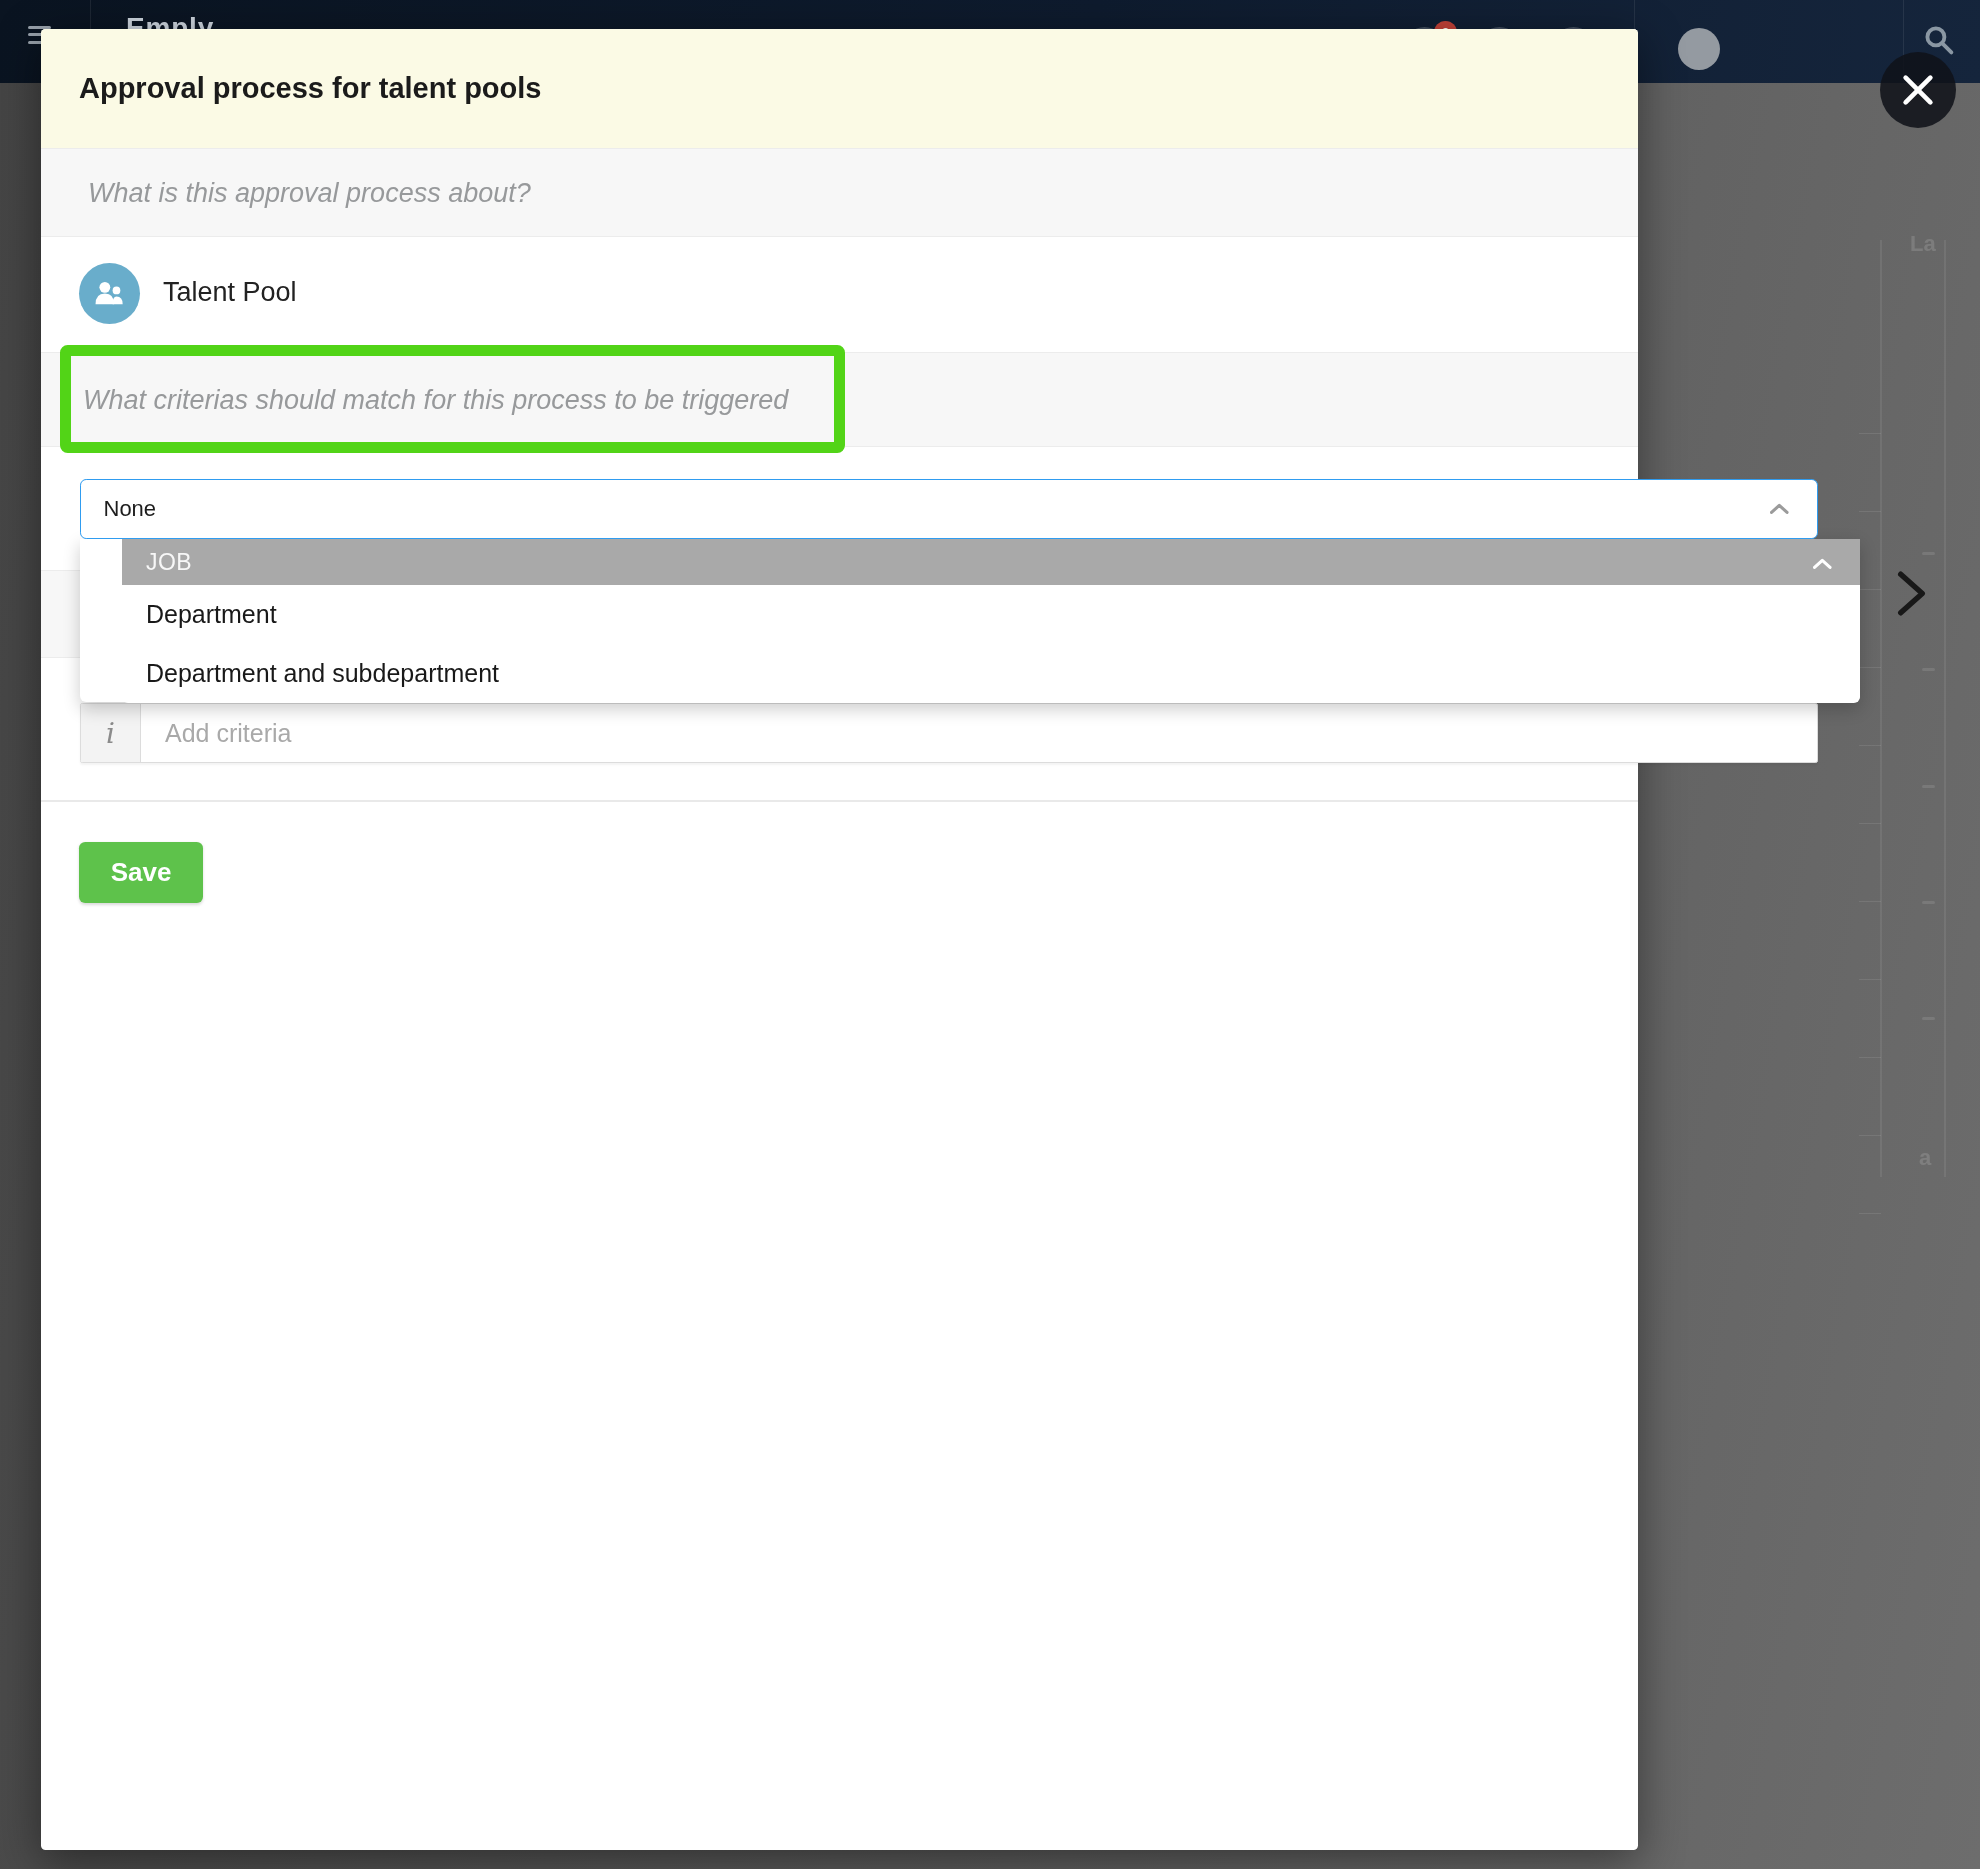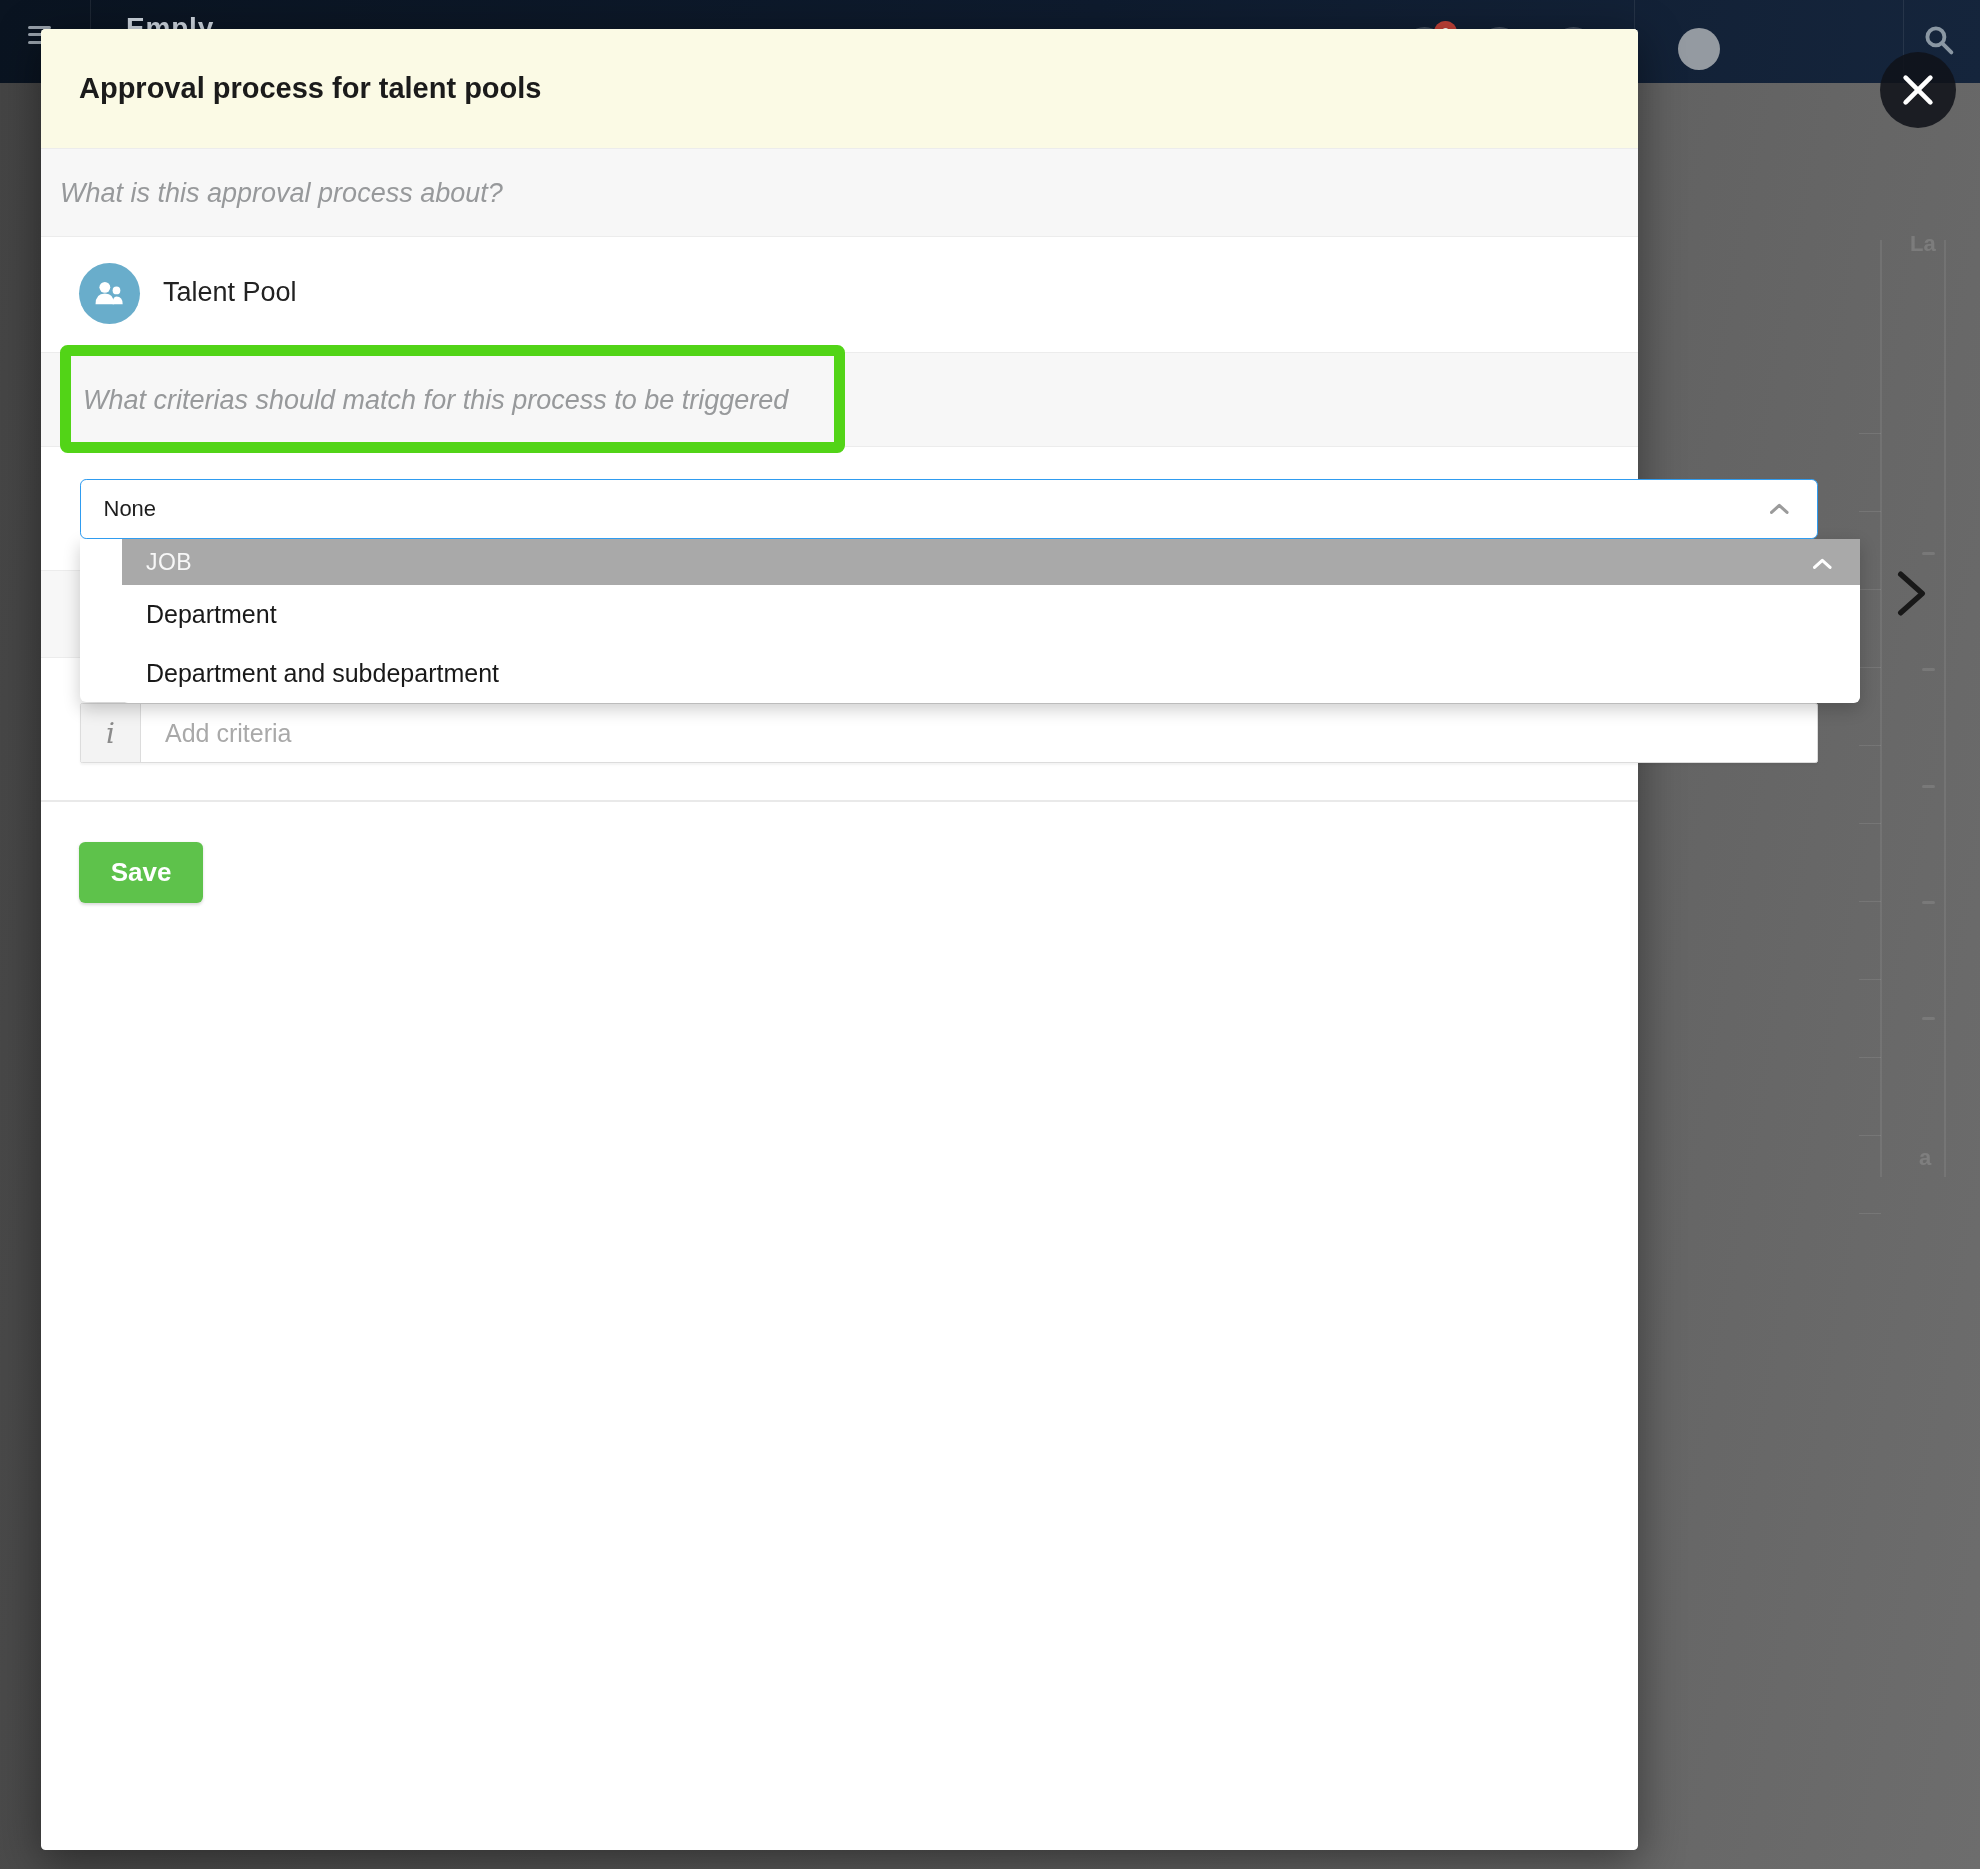--- a/index.html
+++ b/index.html
@@ -33,21 +33,21 @@
   .modal{position:absolute;left:41px;top:29px;width:1597px;height:1821px;background:#fff;
          border-radius:4.6px;box-shadow:0 11px 46px rgba(0,0,0,0.45);z-index:10;}
   .modal-header{position:absolute;left:0;top:0;width:100%;height:119px;background:#fbfae5;
                 border-radius:4.6px 4.6px 0 0;}
   .modal-title{position:absolute;left:38px;top:0;line-height:119px;font-size:29px;font-weight:bold;color:#1b1b1b;}
 
   .band{position:absolute;left:0;width:100%;background:#f7f7f7;
         border-top:0.8px solid #ececec;border-bottom:0.8px solid #ececec;box-sizing:border-box;}
   .band-text{font-style:italic;font-size:27px;color:#97999b;}
   .band1{top:119px;height:89px;}
-  .band1 .band-text{display:block;padding-left:19px;line-height:88px;}
+  .band1 .band-text{display:block;padding-left:47px;line-height:88px;}
   .band2{top:323px;height:95px;}
   .band2 .band-text{display:block;padding-left:42px;line-height:94px;}
   .band3{top:541px;height:88px;z-index:1;}
 
   .type-icon{position:absolute;left:38px;top:234px;width:61px;height:61px;border-radius:50%;
              background:#69adcb;display:flex;align-items:center;justify-content:center;}
   .type-label{position:absolute;left:122px;top:245px;height:37px;line-height:37px;font-size:27px;color:#222;}
 
   .green-box{position:absolute;left:19.4px;top:316px;width:785px;height:108px;box-sizing:border-box;
              border:11.6px solid #52d417;border-radius:7.7px;z-index:5;pointer-events:none;}

